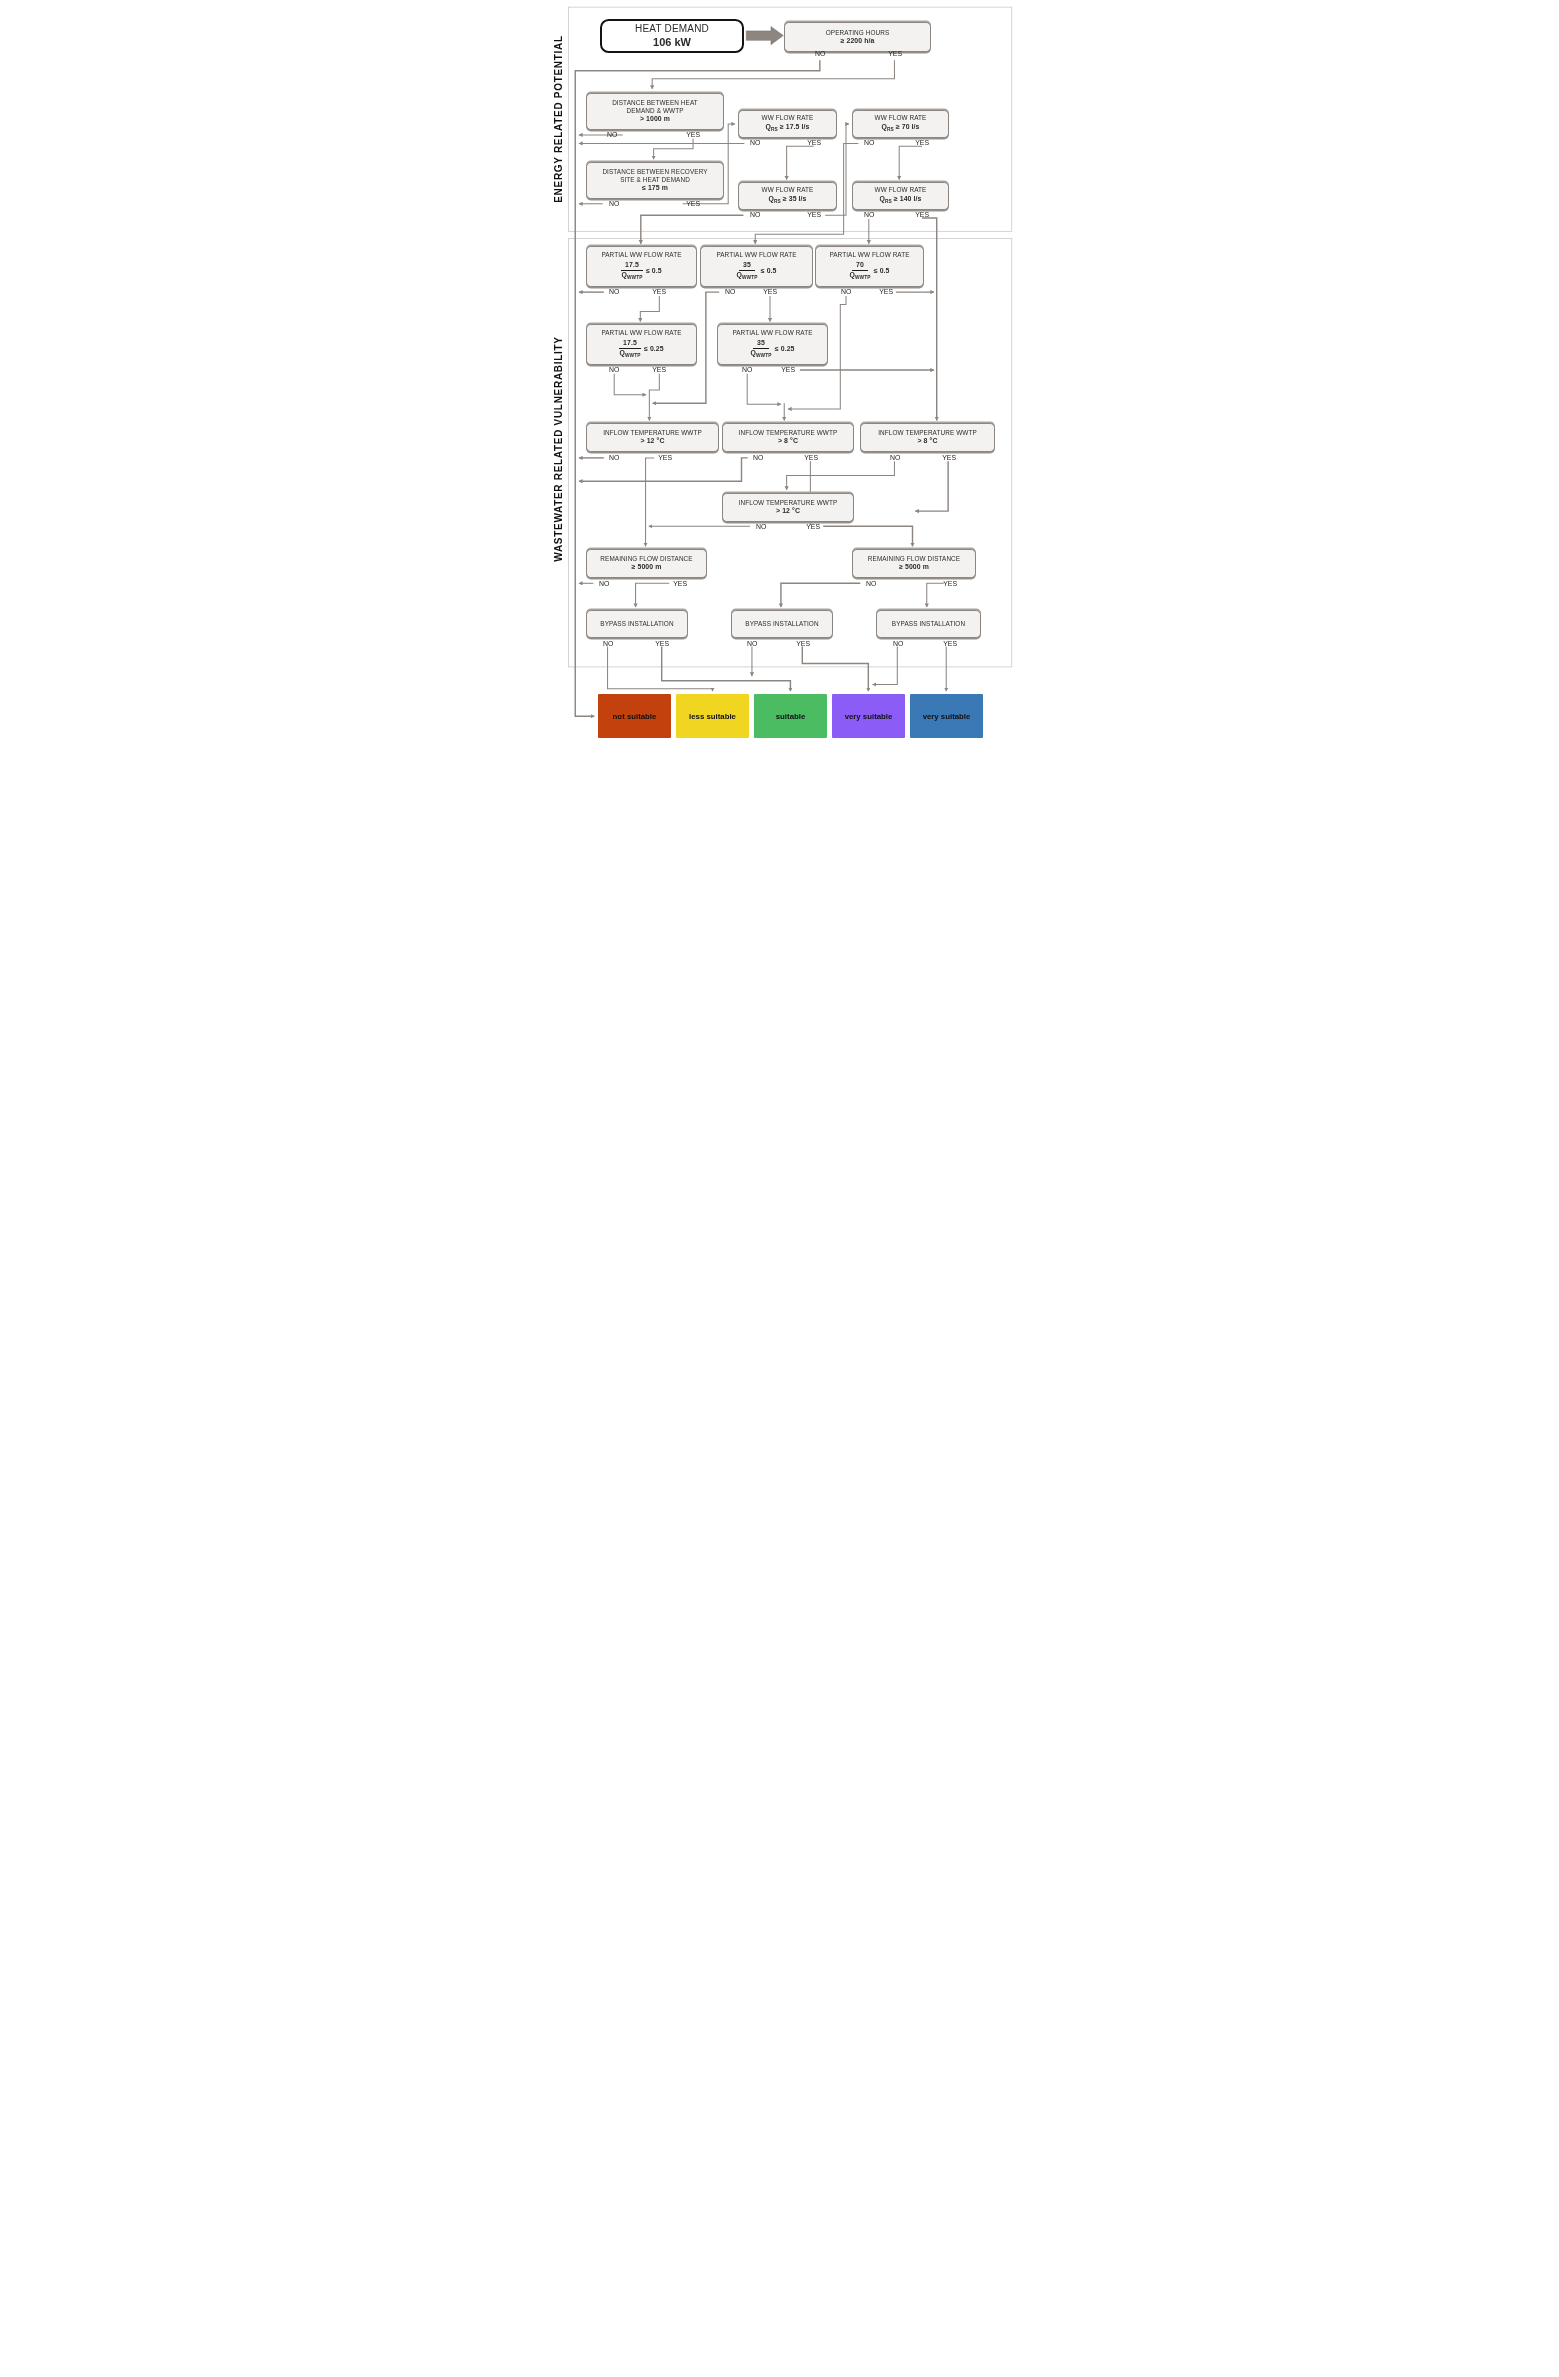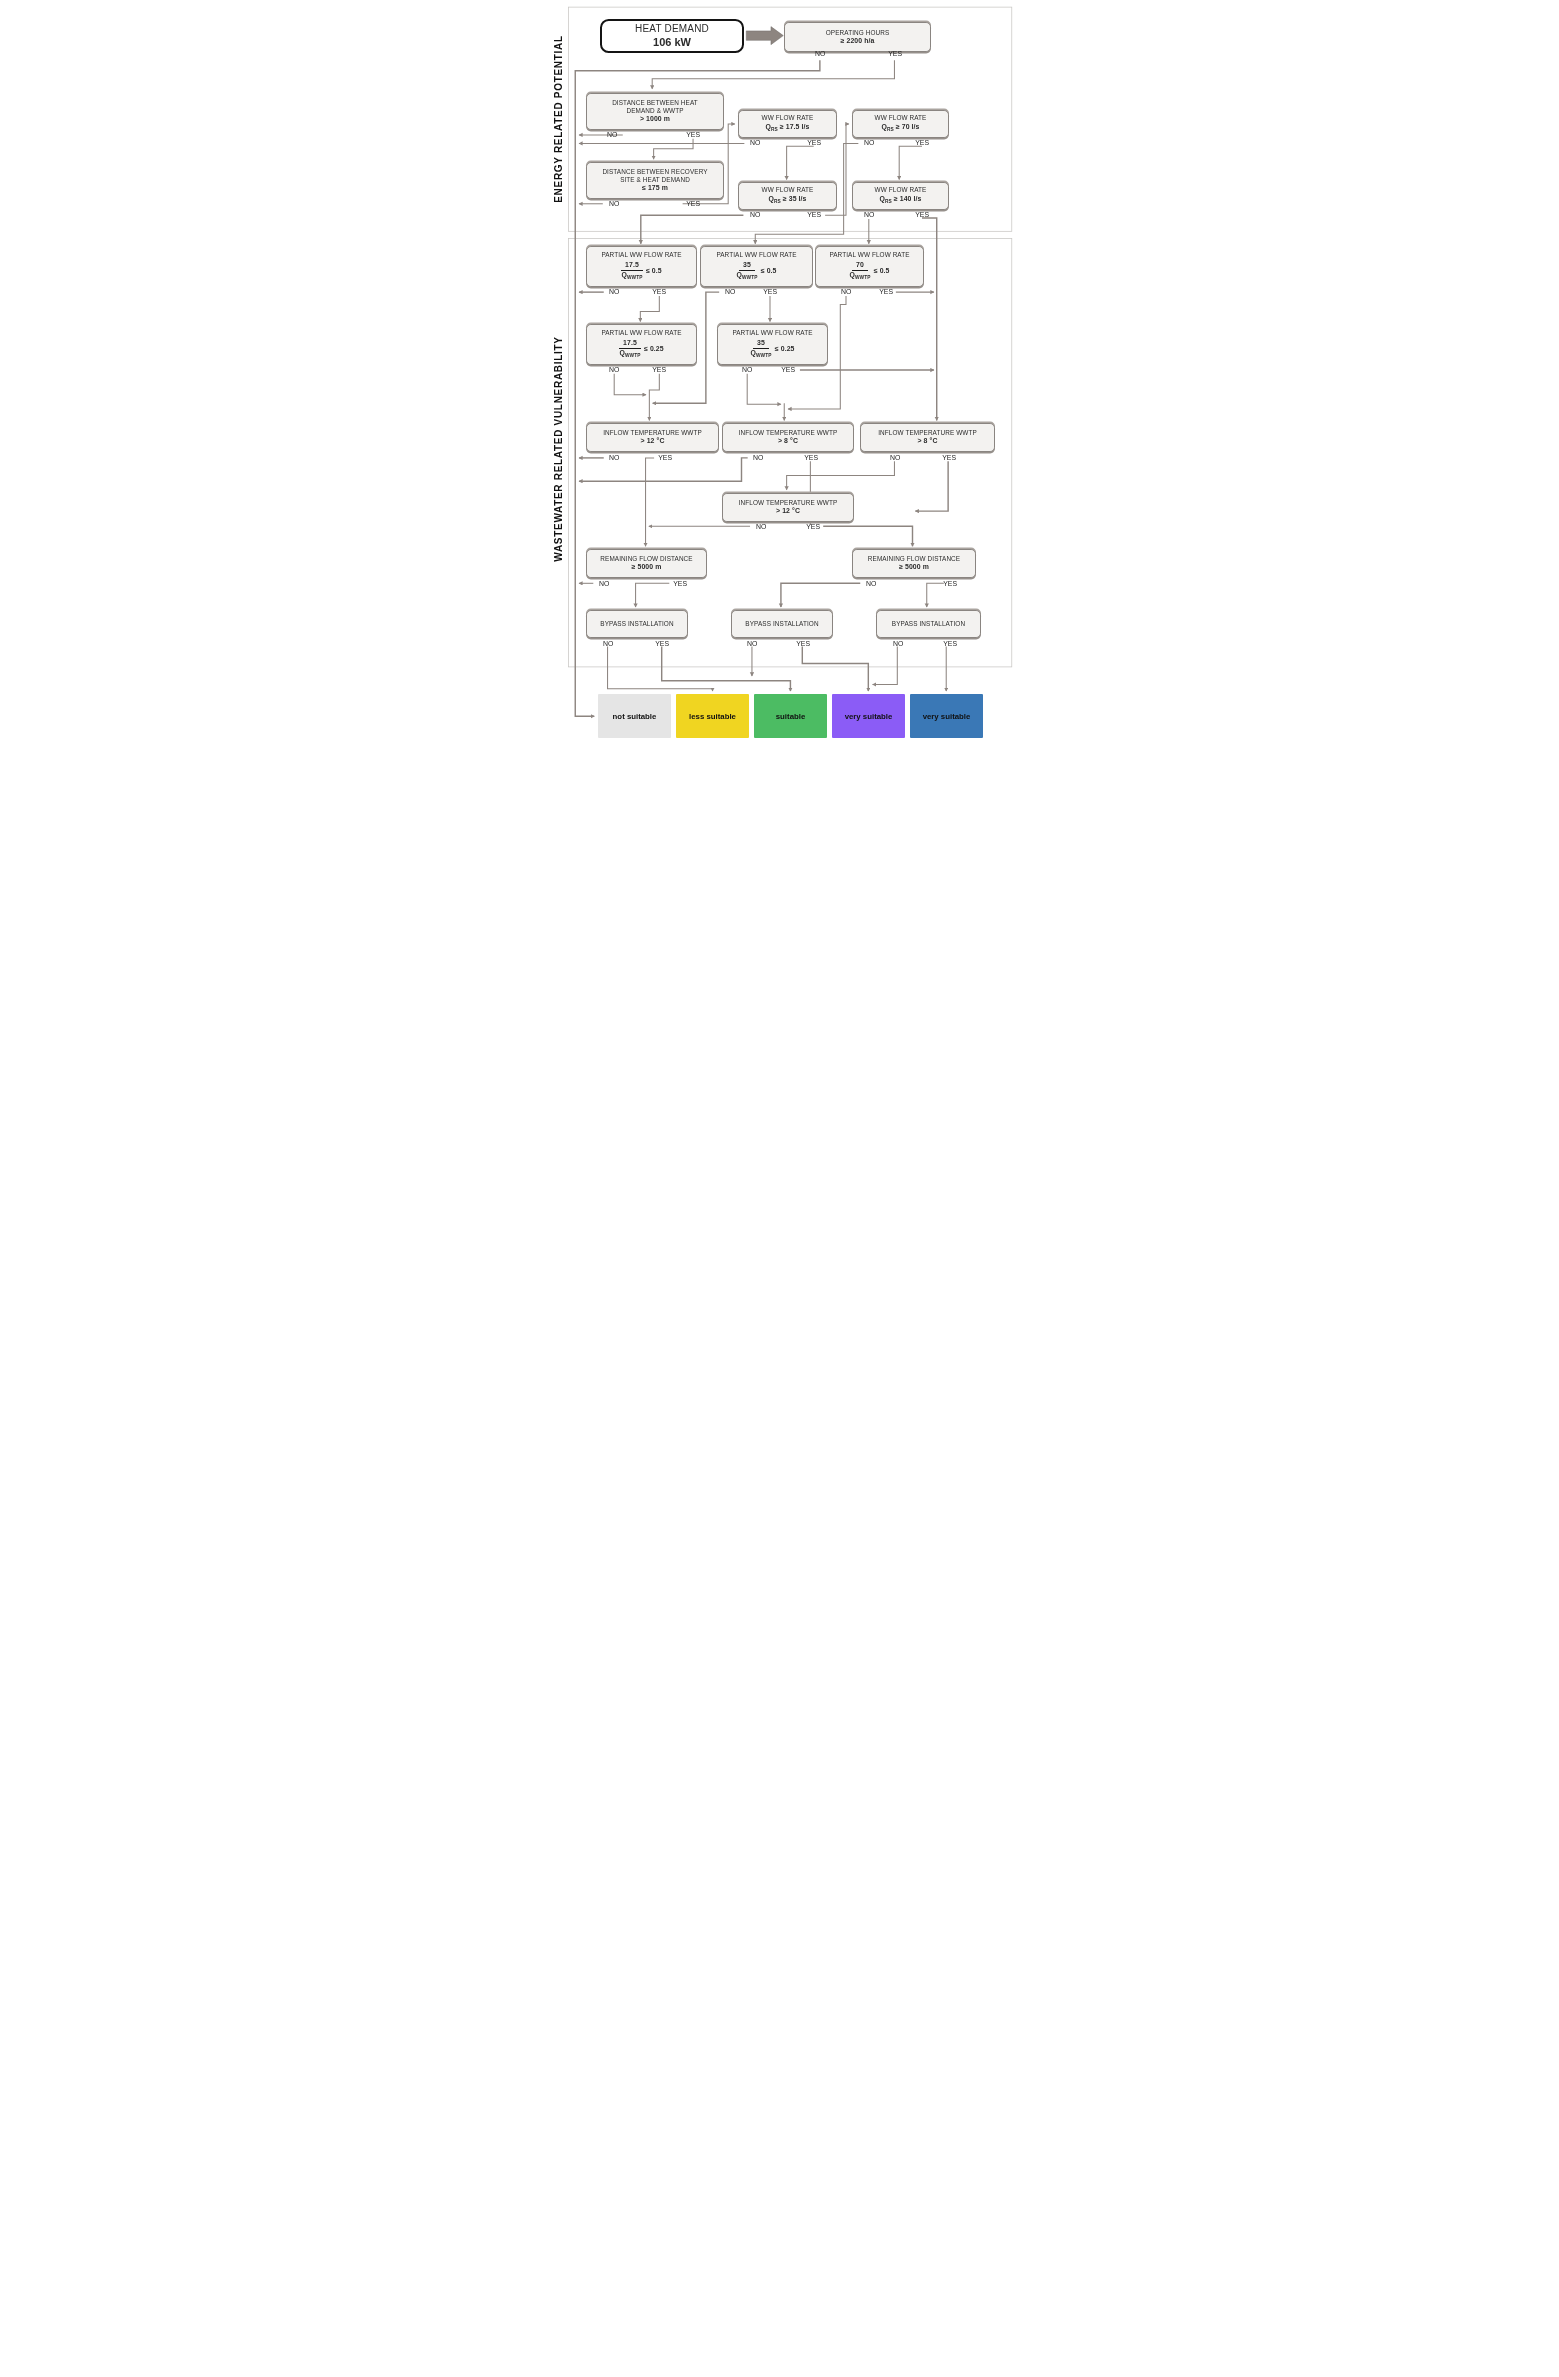--- a/index.html
+++ b/index.html
@@ -325,20 +325,20 @@
   <span class="lbl" style="left:138px;top:580px;">YES</span>
   <span class="lbl" style="left:329px;top:580px;">NO</span>
   <span class="lbl" style="left:408px;top:580px;">YES</span>
   <span class="lbl" style="left:66px;top:640px;">NO</span>
   <span class="lbl" style="left:120px;top:640px;">YES</span>
   <span class="lbl" style="left:210px;top:640px;">NO</span>
   <span class="lbl" style="left:261px;top:640px;">YES</span>
   <span class="lbl" style="left:356px;top:640px;">NO</span>
   <span class="lbl" style="left:408px;top:640px;">YES</span>
 
-  <div class="result" style="left: 56px; background: #e5e5e5;">not suitable</div>
+  <div class="result" style="left: 56px; background: #c2410c;">not suitable</div>
   <div class="result" style="left: 134px; background: rgb(240, 213, 33);">less suitable</div>
   <div class="result" style="left: 212px; background: rgb(76, 188, 99);">suitable</div>
   <div class="result" style="left: 290px; background: #8b5cf6;">very suitable</div>
   <div class="result" style="left: 368px; background: rgb(58, 120, 182);">very suitable</div>
 
 </div>
 
 
 </body></html>

